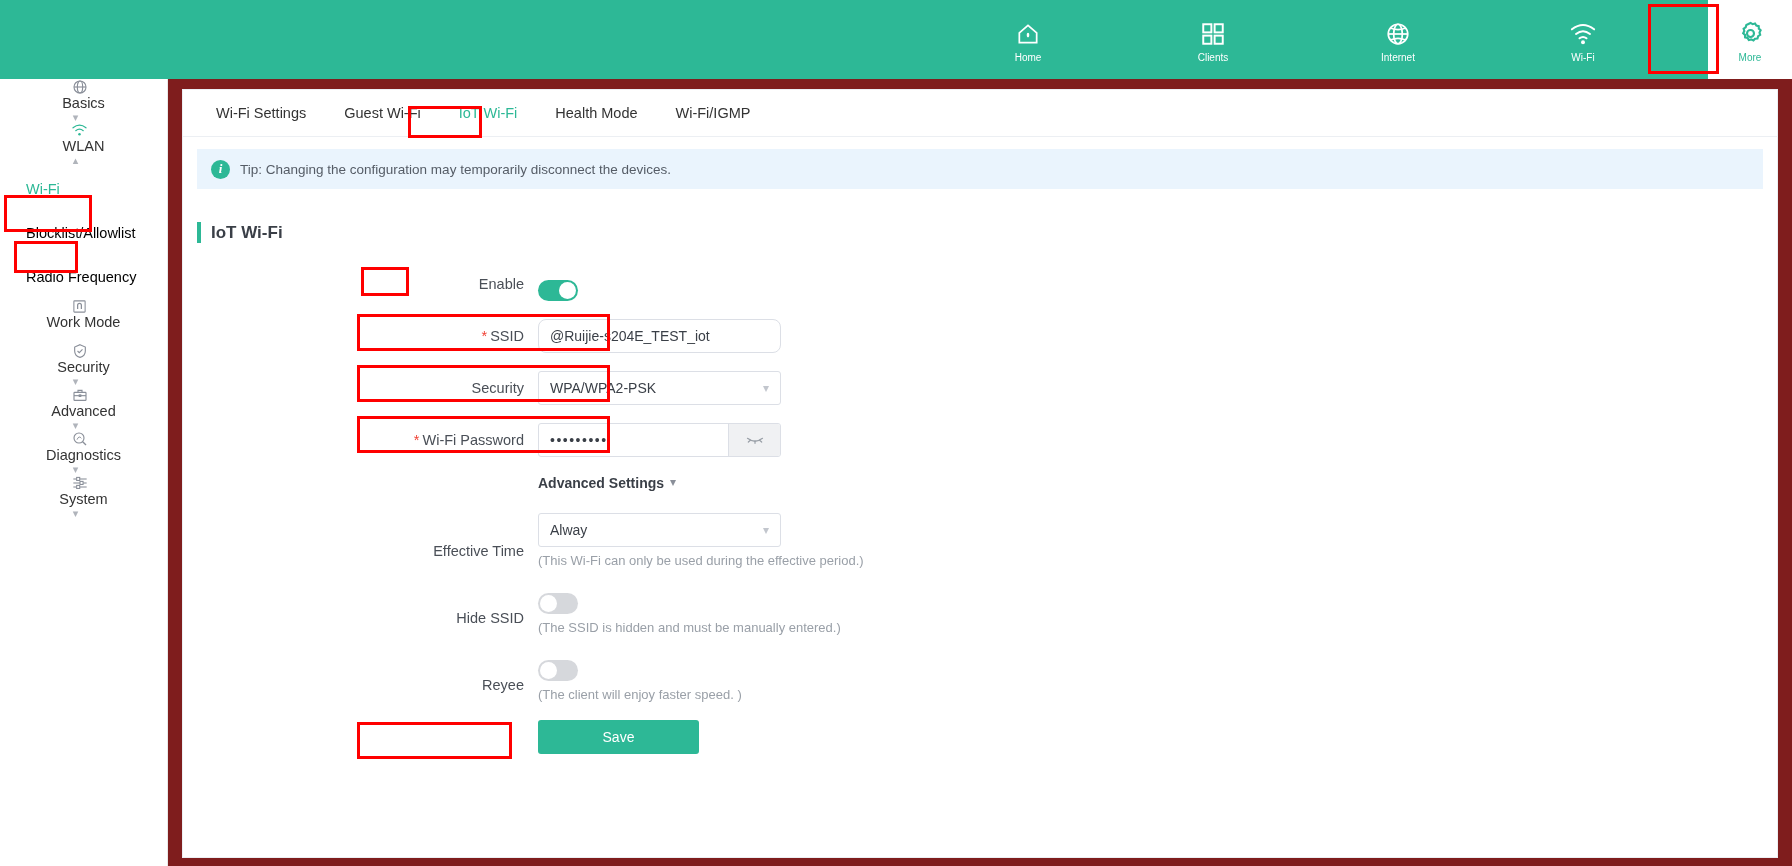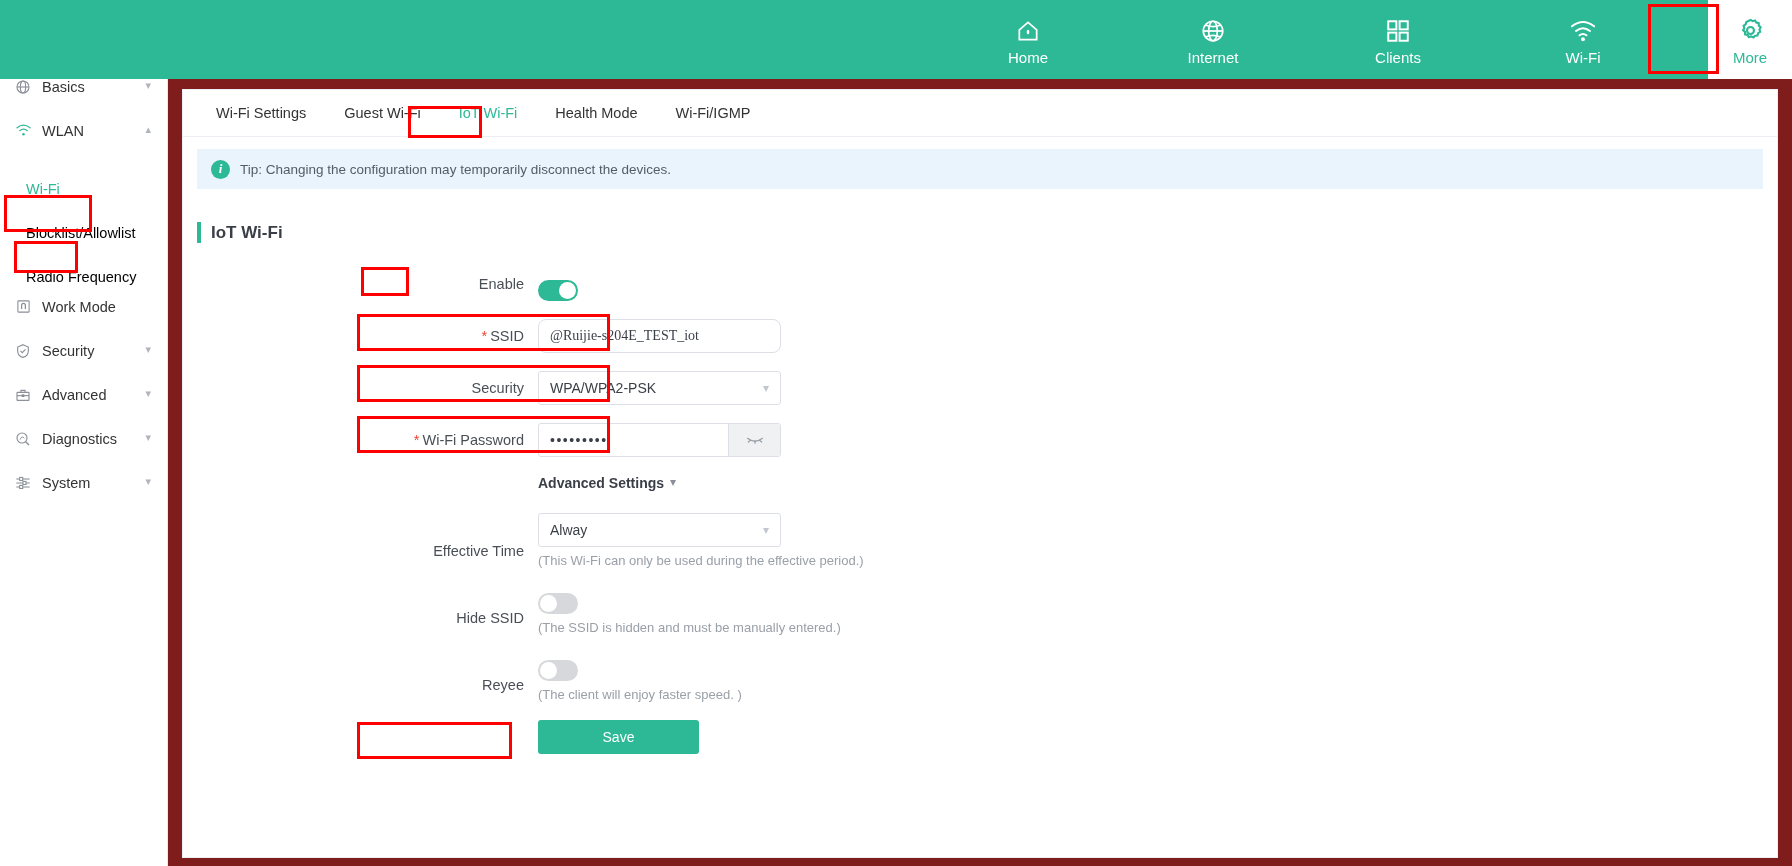--- a/index.html
+++ b/index.html
@@ -41,21 +41,21 @@
   }
   .topnav {
     flex: 1; height: 79px;
     display: flex; align-items: center; justify-content: flex-end;
   }
   .navitem {
     width: 120px; height: 79px;
     display: flex; flex-direction: column;
     align-items: center; justify-content: center;
     gap: 5px; color: #ffffff;
-    font-size: 15px;
+    font-size: 10px;
     cursor: pointer;
   }
   .navitem.spaced { margin-right: 65px; }
   .navitem .nv-ico { height: 30px; display:flex; align-items:flex-end; }
   .navitem.active {
     background: #ffffff; color: #2db896;
     width: 84px; height: 79px; margin-right: 0;
   }
   .more-highlight {
     position: absolute; left: 1648px; top: 4px;
@@ -65,23 +65,23 @@
   }
 
   
   .sidebar {
     position: absolute; top: 79px; left: 0;
     width: 168px; height: 787px;
     background: #ffffff;
     border-right: 1px solid #e8e8e8;
   }
   .side-item {
-    height: 44px; display: flex; align-items: flex-start;
-    padding-left: 12px; font-size: 14.5px; color: #333333;
-    cursor: pointer; position: relative;
+    height: 44px; display: flex; align-items: center;
+    font-size: 14.5px; color: #333333;
+    cursor: pointer; position: relative; flex-direction: column;
   }
   .side-item .si-ico {
     width: 22px; display: inline-flex; justify-content: center;
     align-items: center; margin-right: 8px;
     color: #8a8f99;
   }
   .side-item .si-label { flex: 1; }
   .side-item .si-caret {
     margin-right: 16px; color: #b0b4bb; font-size: 11px;
   }
@@ -166,21 +166,21 @@
     font-size: 14.5px; color: #4a4f57; line-height: 34px;
   }
   .req { color: #f04134; margin-right: 3px; }
   .ctrl { position: relative; }
 
   .inp {
     width: 243px; height: 34px;
     border: 1px solid #dcdfe6; border-radius: 8px;
     background: #ffffff; font-size: 14px; color: #3a3f47;
     padding: 0 11px; line-height: 32px;
-    font-family: Liberation Serif, serif;
+    font-family: Liberation Sans, sans-serif;
   }
   .inp-pass {
     width: 243px; height: 34px;
     border: 1px solid #dcdfe6; border-radius: 3px;
     display: flex; align-items: stretch; overflow: hidden;
     background: #ffffff;
   }
   .inp-pass .pv {
     flex: 1; padding: 0 11px; line-height: 32px;
     font-size: 14px; color: #3a3f47; letter-spacing: 1.5px;
@@ -252,49 +252,49 @@
   <div class="topnav">
 
     <div class="navitem spaced">
       <span class="nv-ico">
         <svg width="26" height="26" viewBox="0 0 24 24" fill="none" stroke="#ffffff" stroke-width="1.6">
           <path d="M4 11 L12 4 L20 11 V20 H4 Z"></path>
           <ellipse cx="12" cy="13" rx="1.2" ry="2.2" fill="#ffffff" stroke="none"></ellipse>
         </svg>
       </span>
       <span>Home</span>
+    </div>
+
+    <div class="navitem spaced">
+      <span class="nv-ico">
+        <svg width="26" height="26" viewBox="0 0 24 24" fill="none" stroke="#ffffff" stroke-width="1.8">
+          <rect x="3" y="3" width="7.5" height="7.5"></rect>
+            <rect x="13.5" y="3" width="7.5" height="7.5"></rect>
+          <rect x="3" y="13.5" width="7.5" height="7.5"></rect>
+            <rect x="13.5" y="13.5" width="7.5" height="7.5"></rect>
+        </svg>
+      </span>
+      <span>Clients</span>
     </div>
 
     <div class="navitem spaced">
       <span class="nv-ico">
         <svg width="26" height="26" viewBox="0 0 24 24" fill="none" stroke="#ffffff" stroke-width="1.6">
           <circle cx="12" cy="12" r="9"></circle>
           <ellipse cx="12" cy="12" rx="4" ry="9"></ellipse>
           <line x1="3" y1="12" x2="21" y2="12"></line>
           <path d="M5 6.5 Q12 9.5 19 6.5"></path>
             <path d="M5 17.5 Q12 14.5 19 17.5"></path>
         </svg>
       </span>
       <span>Internet</span>
     </div>
 
     <div class="navitem spaced">
       <span class="nv-ico">
-        <svg width="26" height="26" viewBox="0 0 24 24" fill="none" stroke="#ffffff" stroke-width="1.8">
-          <rect x="3" y="3" width="7.5" height="7.5"></rect>
-            <rect x="13.5" y="3" width="7.5" height="7.5"></rect>
-          <rect x="3" y="13.5" width="7.5" height="7.5"></rect>
-            <rect x="13.5" y="13.5" width="7.5" height="7.5"></rect>
-        </svg>
-      </span>
-      <span>Clients</span>
-    </div>
-
-    <div class="navitem spaced">
-      <span class="nv-ico">
         <svg width="28" height="26" viewBox="0 0 24 22" fill="none" stroke="#ffffff" stroke-width="1.7" stroke-linecap="round">
           <path d="M2.5 7 Q12 -0.5 21.5 7"></path>
           <path d="M6 11 Q12 6.3 18 11"></path>
           <path d="M9 14.7 Q12 12.3 15 14.7"></path>
           <circle cx="12" cy="18" r="1.7" fill="#ffffff" stroke="none"></circle>
         </svg>
       </span>
       <span>Wi-Fi</span>
     </div>
 

